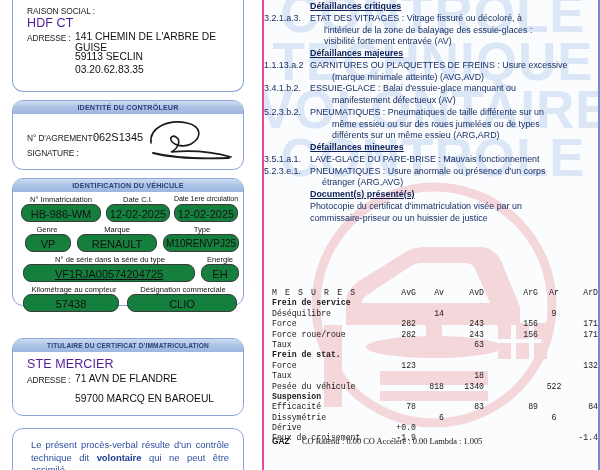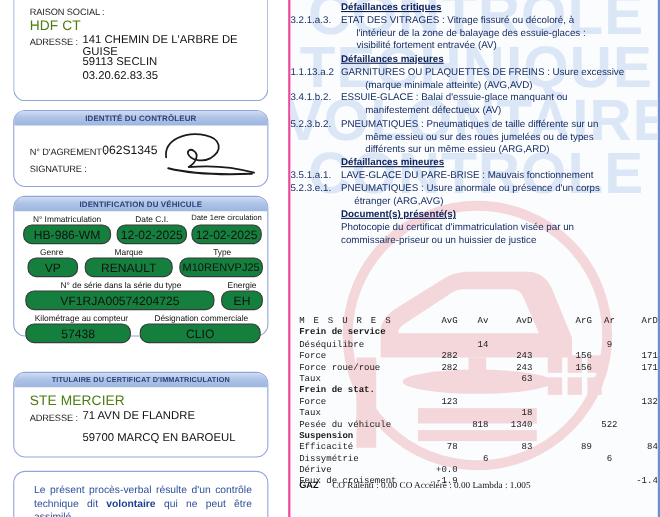--- a/index.html
+++ b/index.html
@@ -53,21 +53,21 @@
 
   
   #card-company { top: 0px; height: 92px; border-top: none; border-radius: 0 0 11px 11px;}
   .lbl-sm {
     font-size: 8.4px;
     color: #1b1b1b;
     letter-spacing: -0.1px;
   }
   .val-lg {
     font-size: 12.5px;
-    color: #4d7c0f;
+    color: #4c1d95;
     letter-spacing: 0.1px;
   }
   .val-md {
     font-size: 10.3px;
     color: #111;
   }
 
   
   #card-controller { top: 100px; height: 70px; }
   #signature-svg { position: absolute; right: 8px; top: 16px; }
@@ -240,21 +240,21 @@
       <div class="f-lbl" style="left:8px;top:46px;width:52px;">Genre</div>
       <div class="f-box" style="left:12px;top:55px;width:46px;height:18px;line-height:18px;">VP</div>
 
       <div class="f-lbl" style="left:64px;top:46px;width:80px;">Marque</div>
       <div class="f-box" style="left:64px;top:55px;width:80px;height:18px;line-height:18px;">RENAULT</div>
 
       <div class="f-lbl" style="left:150px;top:46px;width:78px;">Type</div>
       <div class="f-box" style="left:150px;top:55px;width:76px;height:18px;line-height:18px;font-size:10px;">M10RENVPJ25</div>
 
       <div class="f-lbl" style="left:12px;top:76px;width:170px;">N° de série dans la série du type</div>
-      <div class="f-box" style="left:10px;top:85px;width:172px;height:18px;line-height:18px;">VF1RJA00574204725</div>
+      <div class="f-box" style="left:10px;top:85px;width:172px;height:18px;line-height:18px;text-decoration:underline;">VF1RJA00574204725</div>
 
       <div class="f-lbl" style="left:186px;top:76px;width:42px;">Energie</div>
       <div class="f-box" style="left:188px;top:85px;width:38px;height:18px;line-height:18px;">EH</div>
 
       <div class="f-lbl" style="left:8px;top:106px;width:106px;">Kilométrage au compteur</div>
       <div class="f-box" style="left:10px;top:115px;width:96px;height:18px;line-height:18px;">57438</div>
 
       <div class="f-lbl" style="left:114px;top:106px;width:112px;">Désignation commerciale</div>
       <div class="f-box" style="left:114px;top:115px;width:110px;height:18px;line-height:18px;">CLIO</div>
     </div>

